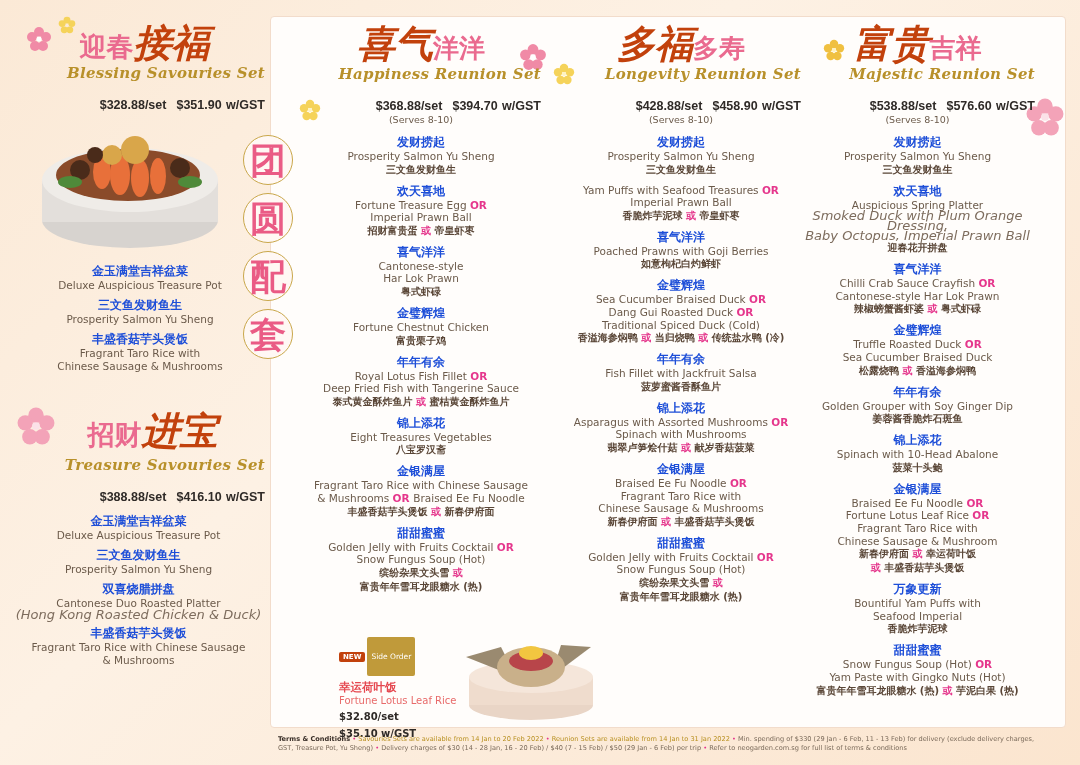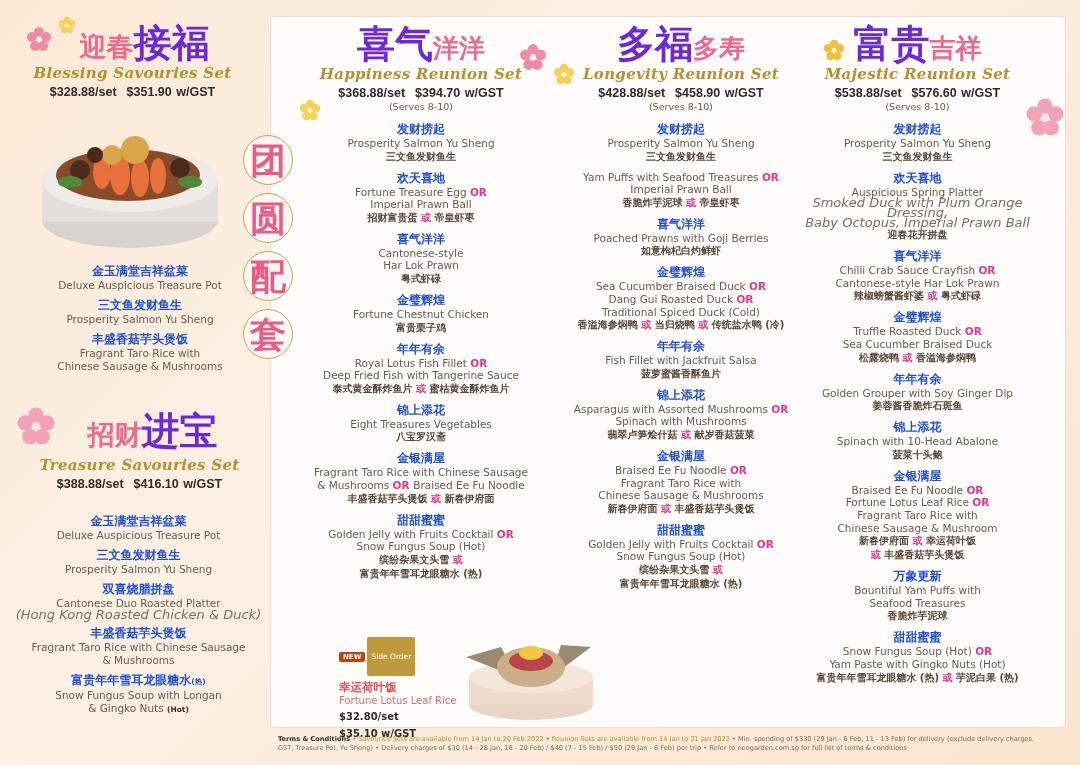--- a/index.html
+++ b/index.html
@@ -9,23 +9,23 @@
     background: linear-gradient(135deg, #fbe9d6 0%, #fdf1e4 40%, #fbe5cf 100%);
     position: relative;
     color: #6b5a4a;
   }
 
   
   .left { position: absolute; left: 0; top: 0; width: 265px; height: 765px; text-align: center; }
   .set-title { position: relative; }
   .cn-title { font-family: "DejaVu Serif", serif; font-weight: bold; line-height: 1; }
   .cn-title .p { color: #ea6a8f; font-size: 27px; }
-  .cn-title .g { color: #6d28d9; font-size: 38px; }
-  .en-title { font-family: "DejaVu Serif", serif; font-style: italic; font-weight: bold; color: #b8902a; font-size: 15px; letter-spacing: 0.3px; margin-top: 2px; }
-  .price { font-family: "Liberation Sans", sans-serif; font-weight: bold; color: #2f2a27; font-size: 12.5px; margin-top: 3px; word-spacing: 1px; }
+  .cn-title .g { color: #c2410c; font-size: 38px; font-style: italic; }
+  .en-title { font-family: "DejaVu Serif", serif; font-style: italic; font-weight: bold; color: #b8902a; font-size: 15px; letter-spacing: 0.3px; margin-top: 2px; text-align: right; }
+  .price { font-family: "Liberation Sans", sans-serif; font-weight: bold; color: #2f2a27; font-size: 12.5px; margin-top: 16px; word-spacing: 1px; text-align: right; }
   .price span + span { margin-left: 10px; }
   .serves { font-size: 9.5px; color: #6b5a4a; margin-top: 1px; }
 
   .dish { margin-bottom: 6px; }
   .dish .cn { color: #1d4ed8; font-weight: bold; font-size: 12px; line-height: 15px; }
   .dish .en { color: #6b5a4a; font-size: 10.5px; line-height: 13px; }
   .dish .sub { color: #7d6c5d; font-size: 13px; line-height: 10px; font-style: italic; }
   .dish .cn2 { color: #5a4637; font-weight: bold; font-size: 10px; line-height: 14px; }
   .or { color: #e5368c; font-weight: bold; }
   .small { font-size: 7.5px; }
@@ -166,25 +166,20 @@
     <div class="dish">
       <div class="cn">双喜烧腊拼盘</div>
       <div class="en">Cantonese Duo Roasted Platter</div>
       <div class="sub">(Hong Kong Roasted Chicken &amp; Duck)</div>
     </div>
     <div class="dish">
       <div class="cn">丰盛香菇芋头煲饭</div>
       <div class="en">Fragrant Taro Rice with Chinese Sausage</div>
       <div class="en">&amp; Mushrooms</div>
     </div>
-    <div class="dish">
-      <div class="cn"><span>富贵年年雪耳龙眼糖水</span><span class="small">(热)</span></div>
-      <div class="en">Snow Fungus Soup with Longan</div>
-      <div class="en"><span>&amp; Gingko Nuts</span> <b class="small" style="color:#3a2f28">(Hot)</b></div>
-    </div>
   </div>
 </div>
 
 <div class="panel">
   <div class="vertical">
     <div class="vchar">团</div>
     <div class="vchar">圆</div>
     <div class="vchar">配</div>
     <div class="vchar">套</div>
   </div>
@@ -396,21 +391,21 @@
           <div class="en"><span>Braised Ee Fu Noodle </span><span class="or"> OR </span></div>
           <div class="en"><span>Fortune Lotus Leaf Rice </span><span class="or"> OR </span></div>
           <div class="en"><span>Fragrant Taro Rice with</span></div>
           <div class="en"><span>Chinese Sausage &amp; Mushroom</span></div>
           <div class="cn2"><span>新春伊府面 </span><span class="or"> 或 </span><span> 幸运荷叶饭</span></div>
           <div class="cn2"><span></span><span class="or"> 或 </span><span> 丰盛香菇芋头煲饭</span></div>
         </div>
         <div class="dish">
           <div class="cn">万象更新</div>
           <div class="en"><span>Bountiful Yam Puffs with</span></div>
-          <div class="en"><span>Seafood Treasures</span></div>
+          <div class="en"><span>Seafood Imperial</span></div>
           <div class="cn2"><span>香脆炸芋泥球</span></div>
         </div>
         <div class="dish">
           <div class="cn">甜甜蜜蜜</div>
           <div class="en"><span>Snow Fungus Soup (Hot) </span><span class="or"> OR </span></div>
           <div class="en"><span>Yam Paste with Gingko Nuts (Hot)</span></div>
           <div class="cn2"><span>富贵年年雪耳龙眼糖水 (热) </span><span class="or"> 或 </span><span> 芋泥白果 (热)</span></div>
         </div>
       </div>
   </div>

